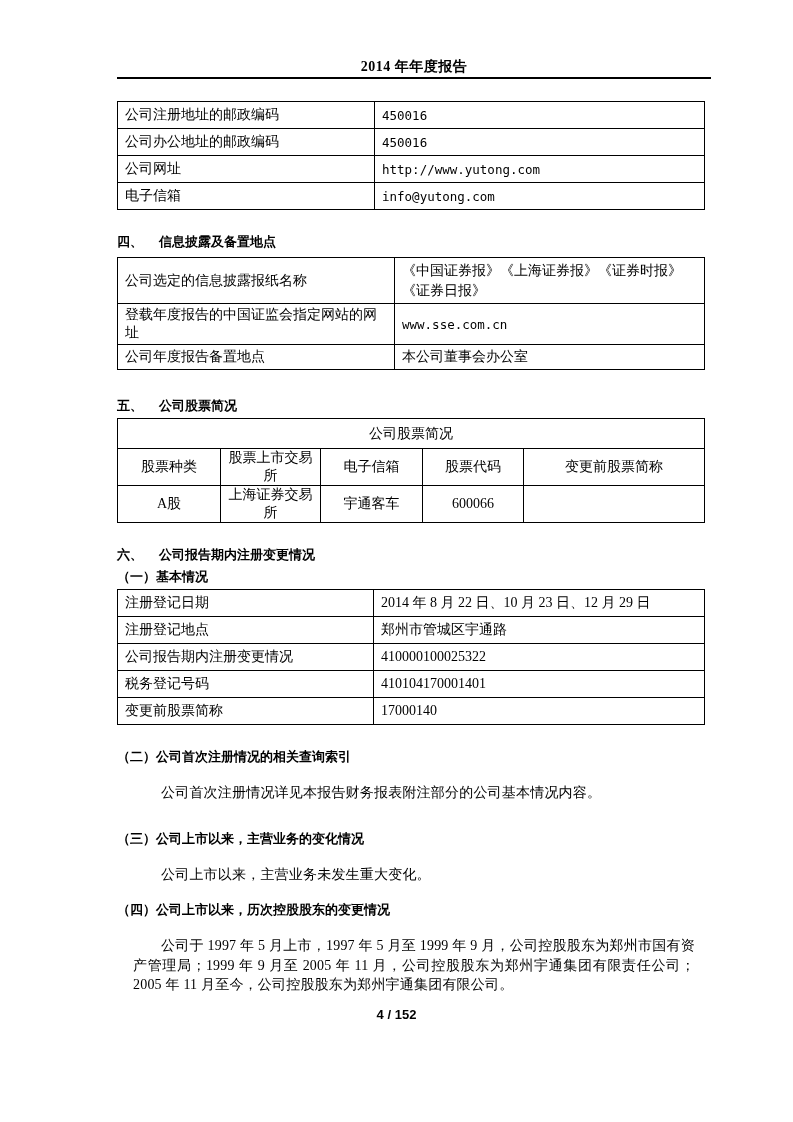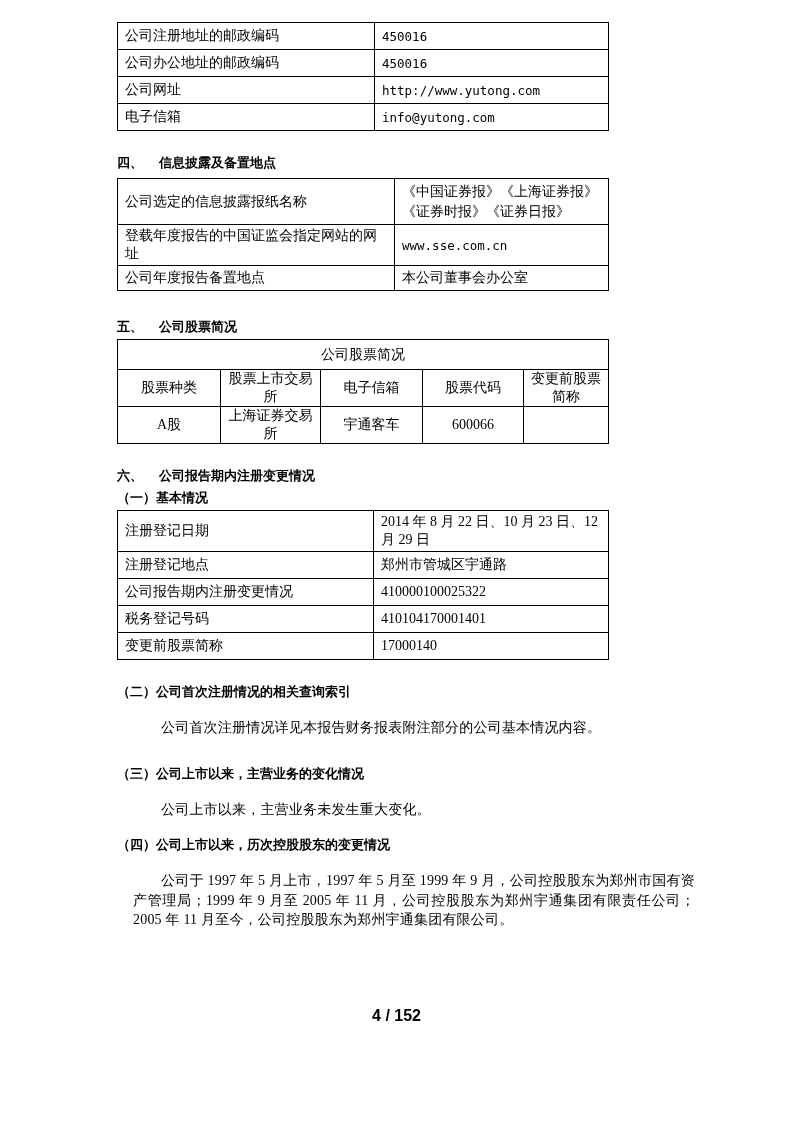--- a/index.html
+++ b/index.html
@@ -5,21 +5,21 @@
   html,body { margin:0; padding:0; background:#fff; }
   .page {
     position:relative; width:793px; height:1122px; background:#ffffff;
     font-family:"Liberation Serif", serif; color:#000; overflow:hidden;
   }
   .content { position:absolute; left:117px; top:0; width:594px; }
 
   .doc-header { padding-top:57px; border-bottom:2px solid #000; text-align:center; }
   .doc-header .title { font-size:14px; line-height:20px; font-weight:600; letter-spacing:0.5px; }
 
-  table { border-collapse:collapse; width:492px; table-layout:fixed; }
+  table { border-collapse:collapse; width:588px; table-layout:fixed; }
   td, th { border:1.5px solid #000; font-size:14px; font-weight:normal; vertical-align:middle; overflow:hidden; }
   .kv tr { height:27px; }
   .kv td { padding:2px 4px 2px 7px; }
   .kv .label { text-align:left; }
   .kv .value { text-align:left;margin-left:36px; }
   .mono { font-family:"DejaVu Sans Mono", monospace; font-size:12.5px; }
 
   #contact-table col.c1 { width:257px; }
   #disclosure-table col.c1 { width:277px; }
   #registration-table col.c1 { width:256px; }
@@ -49,29 +49,32 @@
 
   .m-t24 { margin-top:22px; }
   .m-t5  { margin-top:5px; }
   .m-t26 { margin-top:26px; }
   .m-t2  { margin-top:2px; }
   .m-t6  { margin-top:6px; }
   .m-t30 { }
 
   .page-footer {
     position:absolute; left:0; top:1007px; width:793px; text-align:center;
-    font-family:"Liberation Sans", sans-serif; font-weight:700; font-size:16px;
+    font-family:"Liberation Sans", sans-serif; font-weight:700; font-size:13px;
   }
 </style>
 </head>
 <body>
 
 <div class="page">
   <div class="content">
 
+    <div class="doc-header">
+      <div class="title">2014 年年度报告</div>
+    </div>
 
     <table class="kv m-t24" id="contact-table">
       <colgroup>
           <col class="c1">
           <col>
         </colgroup>
       <tbody>
         <tr>
           <td class="label">公司注册地址的邮政编码</td>
           <td class="value mono">450016</td>

